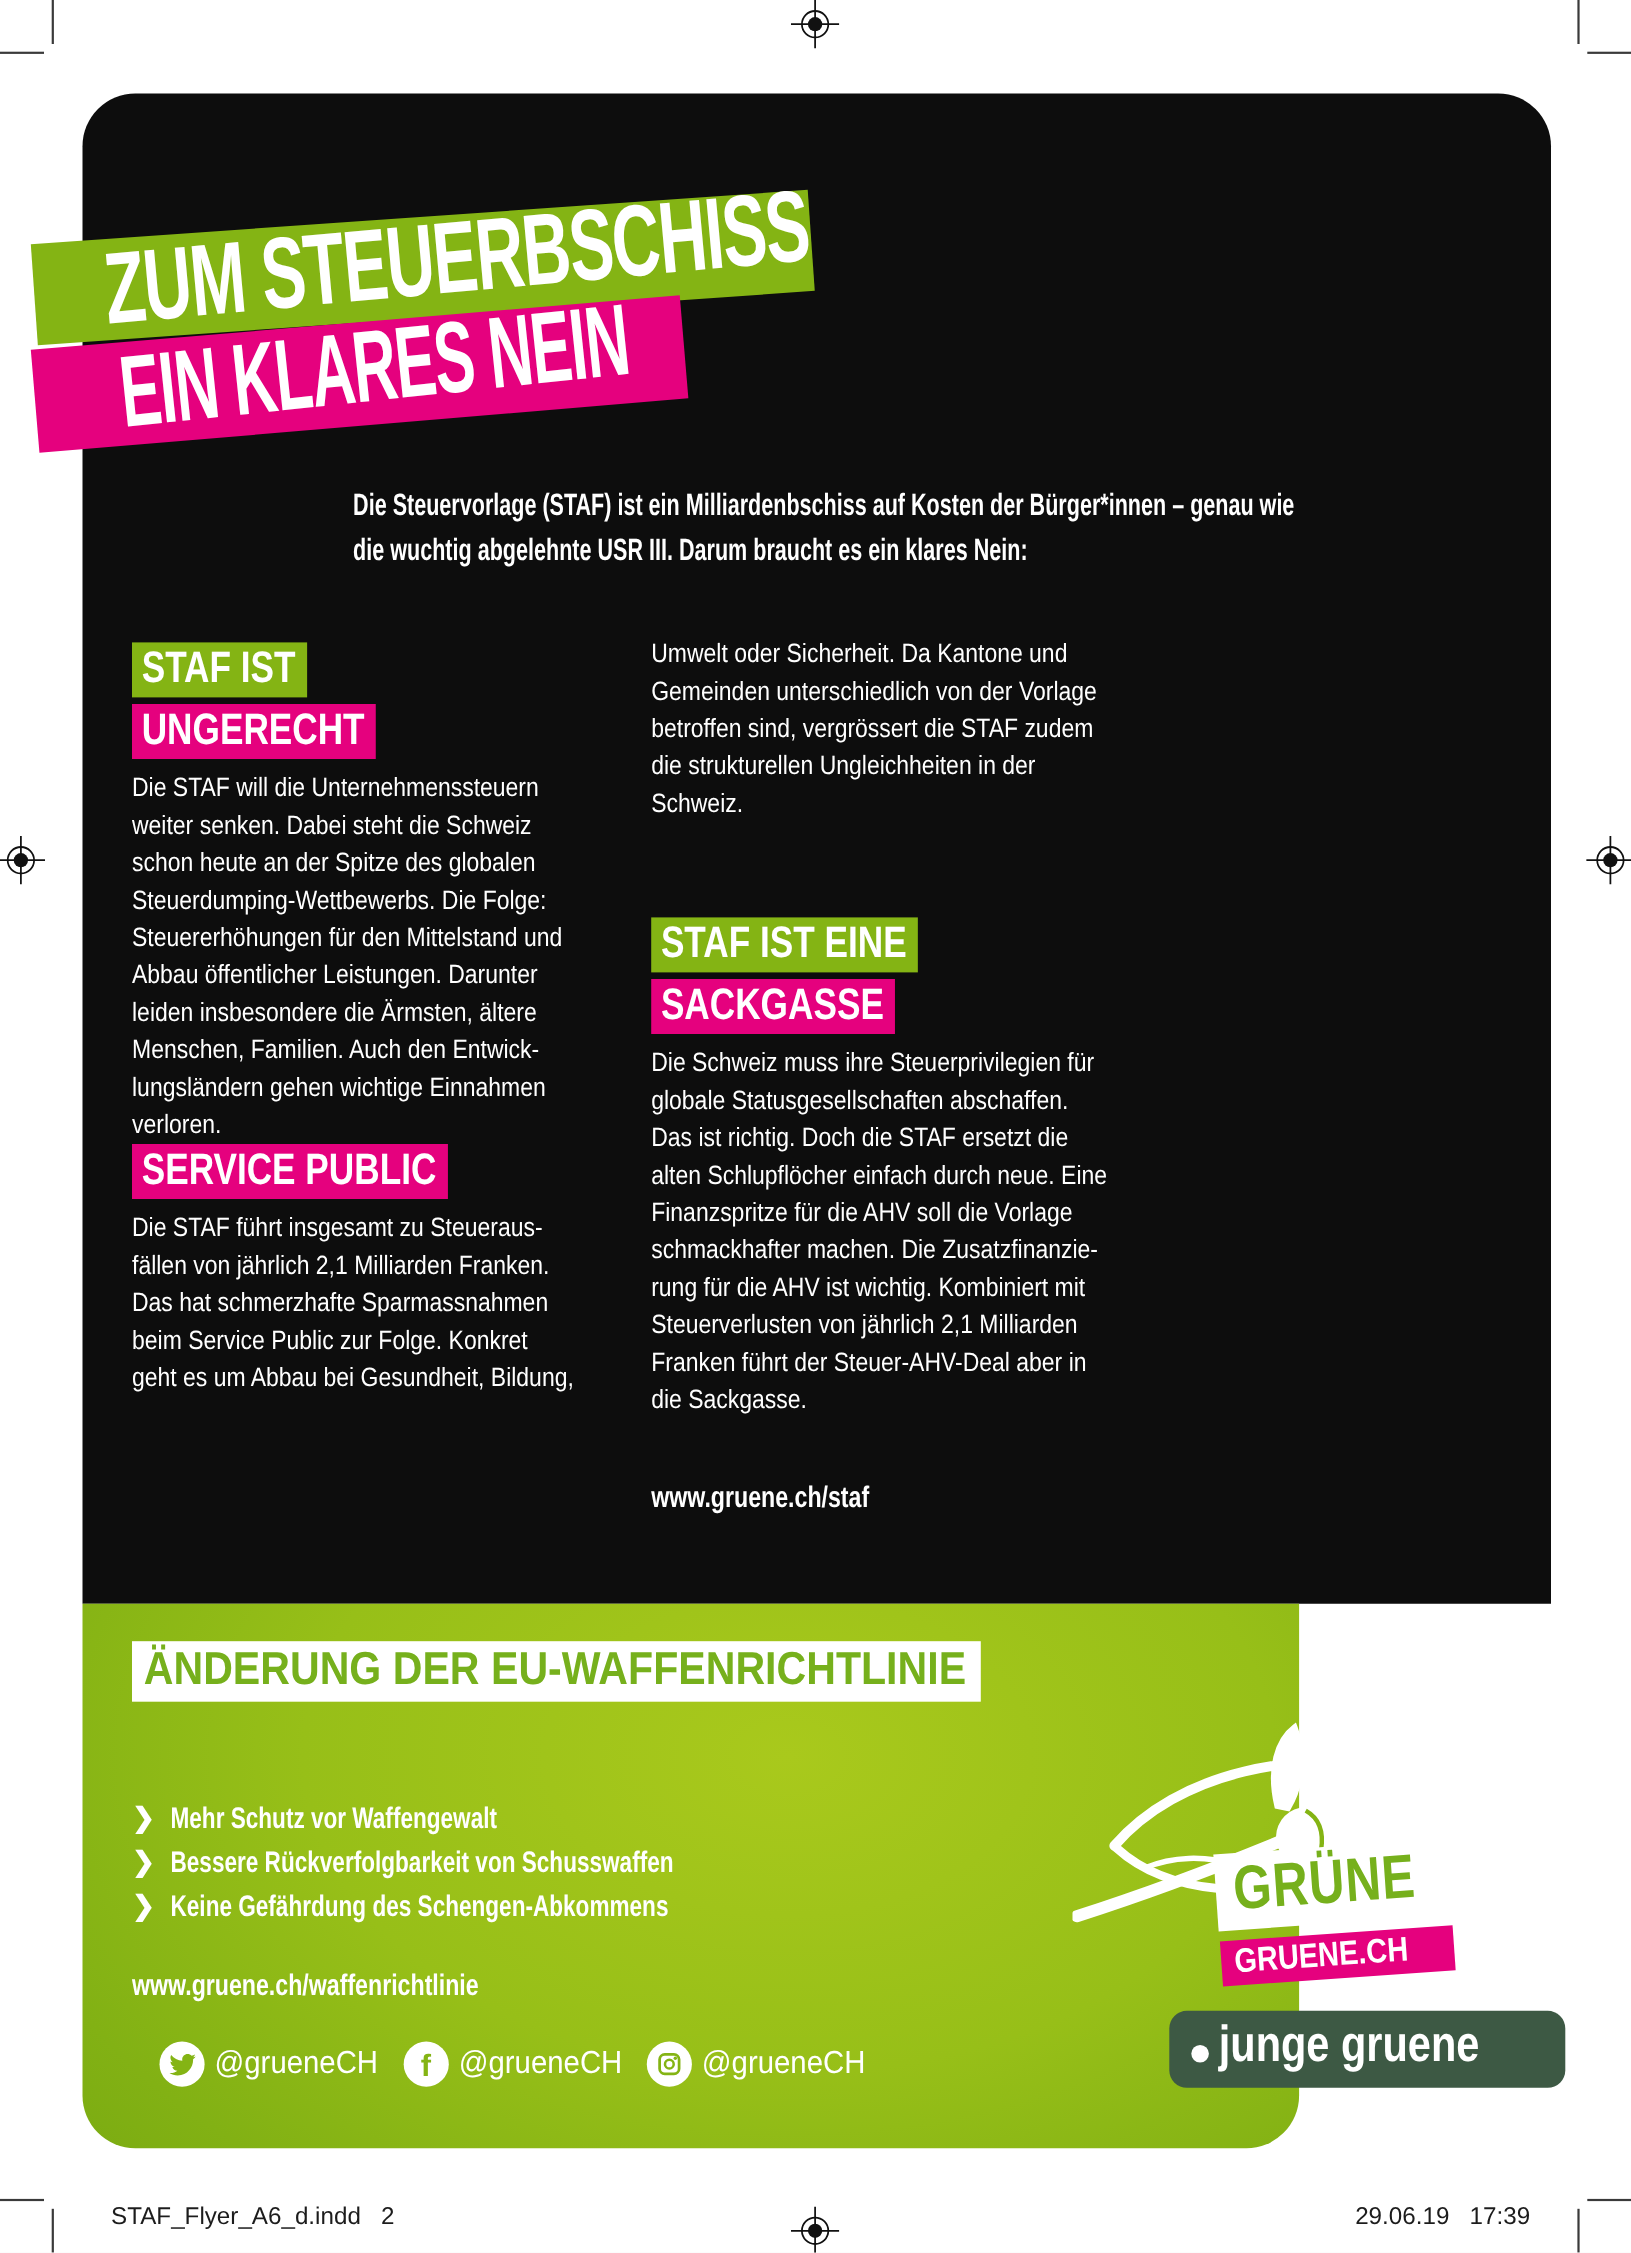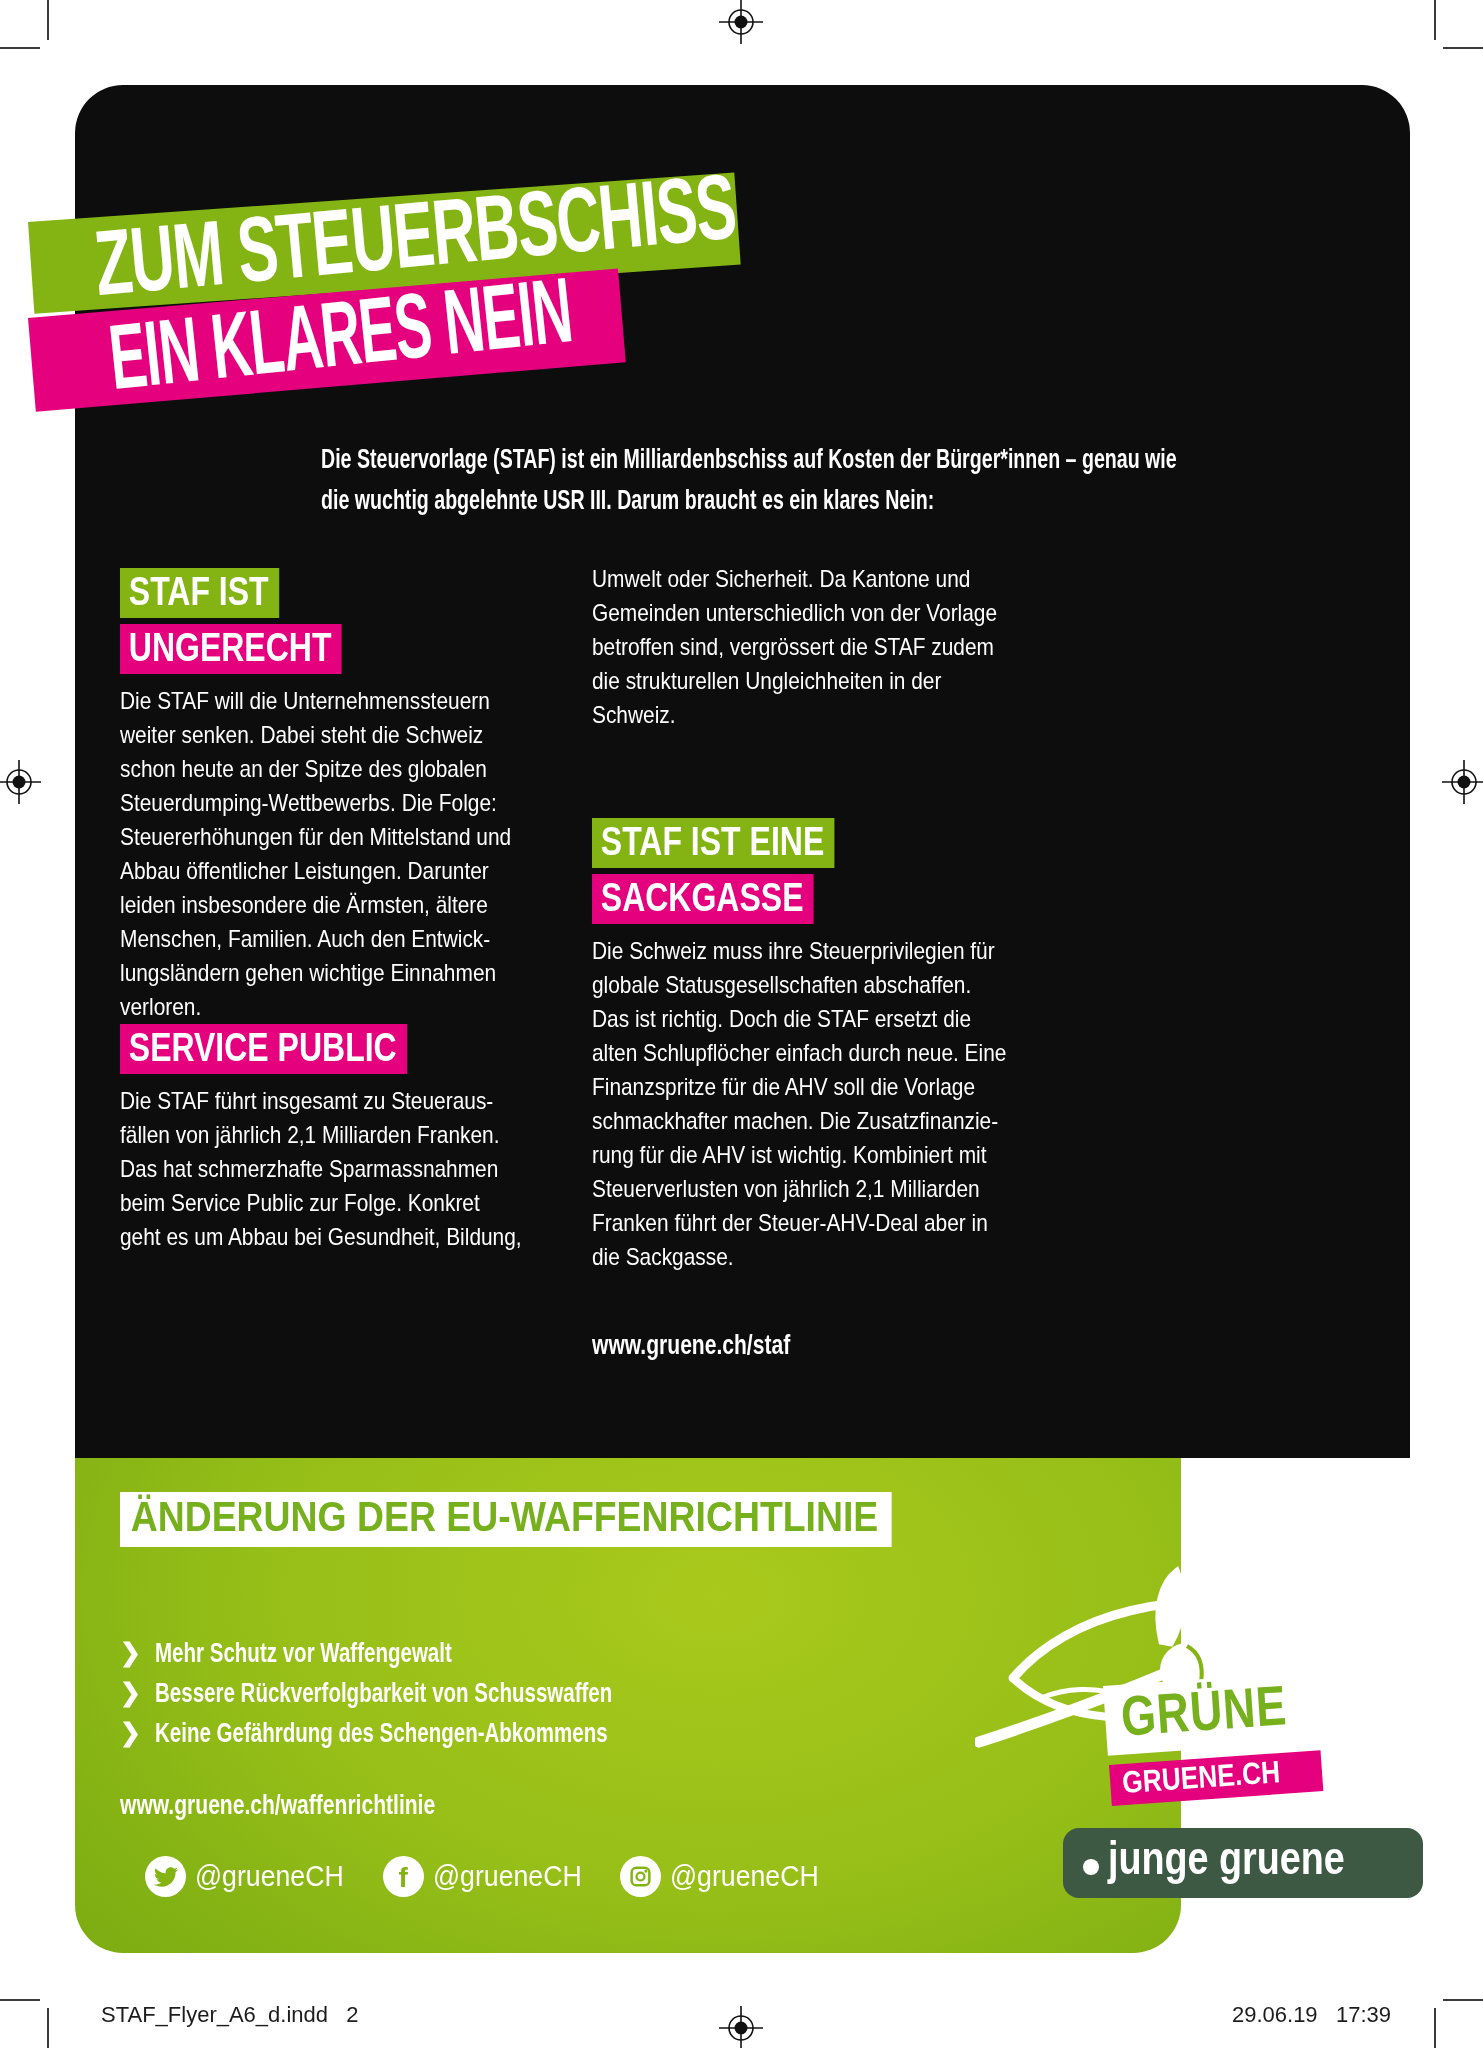--- a/index.html
+++ b/index.html
@@ -22,21 +22,21 @@
   #banner-green{left:28px;top:222px;width:708px;height:92px;background:#84b414;transform:rotate(-4deg);}
   #banner-pink {left:28px;top:318px;width:592px;height:94px;background:#e5017e;transform:rotate(-4.8deg);}
   .banner-text{display:inline-block;color:#fff;font-weight:bold;font-size:92px;line-height:92px;
                letter-spacing:-2px;white-space:nowrap;transform-origin:left center;}
   #banner-green .banner-text{margin-left:64px;transform:rotate(-1.2deg) scaleX(0.66);}
   #banner-pink  .banner-text{margin-left:78px;transform:rotate(-1.2deg) scaleX(0.60);}
   .pre{white-space:pre-line;}
   
   #intro{position:absolute;left:120px;top:438px;z-index:4;color:#fff;font-weight:bold;
          font-size:28px;line-height:41px;width:1340px;transform:scaleX(0.70);}
-  .col{position:absolute;z-index:4;width:470px;color:#fff;}
+  .col{position:absolute;z-index:4;width:470px;color:#fff;margin-top:16px;}
   #col-left{left:120px;top:568px;}
   #col-right{left:592px;top:562px;}
   .hl-row{margin:0 0 6px 0;}
   .hl{display:inline-block;font-weight:bold;color:#fff;font-size:40px;line-height:40px;
       padding:3px 13px 7px 11px;transform:scaleX(0.80);transform-origin:left top;white-space:nowrap;}
   .hl.green{background:#84b414;}
   .hl.pink{background:#e5017e;}
   .body-par{font-size:24px;line-height:34px;width:546px;transform:scaleX(0.87);
             transform-origin:left top;margin-top:10px;}
   .gap-top{margin-top:78px;}
@@ -50,21 +50,21 @@
   .c-hl.white{background:#fff;color:#76b01c;}
   .c-hl.pink{background:#e5017e;color:#fff;}
   #c-head1{left:45px;top:34px;}
   #c-head2{left:45px;top:91px;}
   #bullets{left:45px;top:180px;color:#fff;}
   .bullet-row{display:flex;align-items:baseline;margin-bottom:9px;}
   .bullet-arrow{font-size:25px;font-weight:bold;margin-right:14px;transform:translateY(-1px);}
   .bullet-text{font-weight:bold;font-size:27px;line-height:31px;transform:scaleX(0.76);
                transform-origin:left top;display:inline-block;white-space:nowrap;}
   #c-link{left:45px;top:332px;}
-  #social{left:70px;top:398px;display:flex;align-items:center;gap:26px;color:#fff;}
+  #social{left:70px;top:398px;display:flex;align-items:center;gap:10px;color:#fff;}
   .soc{display:flex;align-items:center;gap:9px;}
   .soc-circle{width:41px;height:41px;border-radius:50%;background:#fff;display:flex;
               align-items:center;justify-content:center;flex:0 0 auto;}
   .soc-handle{font-size:29px;transform:scaleX(0.92);transform-origin:left center;display:inline-block;}
   .fb-f{color:#84b414;font-weight:bold;font-size:28px;line-height:28px;transform:translateY(1px);}
   
   #leaf-svg{left:900px;top:88px;}
   #gruene-box{left:1028px;top:228px;background:#fff;padding:5px 20px 11px 16px;
               transform:rotate(-4deg);transform-origin:left top;}
   #gruene-word{display:inline-block;color:#76b01c;font-weight:bold;font-size:56px;line-height:54px;

